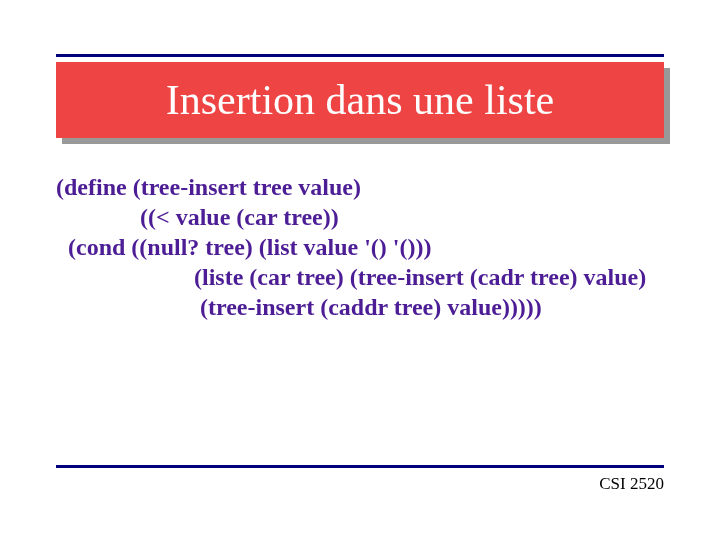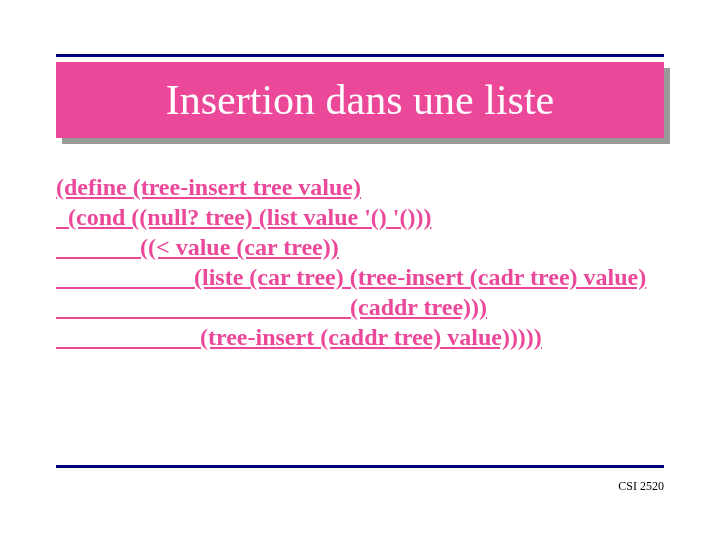--- a/index.html
+++ b/index.html
@@ -23,75 +23,73 @@
     right: 56px;
     top: 54px;
     border-top: 3px solid #00007a;
   }
   .title-box {
     position: absolute;
     left: 56px;
     right: 56px;
     top: 62px;
     height: 76px;
-    background: #ec4899;
+    background: #ef4444;
     box-shadow: 6px 6px 0 rgba(0,0,0,0.4);
     display: flex;
     align-items: center;
     justify-content: center;
   }
   .title-text {
     color: #ffffff;
     font-size: 42px;
     font-weight: 400;
   }
   .content {
     position: absolute;
     left: 56px;
     right: 56px;
     top: 172px;
     font-size: 24px;
     line-height: 1.25;
-    color: #ec4899;
-    text-decoration: underline;
+    color: #4c1d95;
   }
   .code-line { white-space: pre; }
   .bold { font-weight: bold; }
   .bottom-rule {
     position: absolute;
     left: 56px;
     right: 56px;
     bottom: 72px;
     border-top: 3px solid #00007a;
   }
   .footer {
     position: absolute;
     right: 56px;
     bottom: 46px;
-    font-size: 12px;
+    font-size: 17px;
     color: #000;
   }
 </style>
 </head>
 <body>
 
 <div class="slide">
 
   <div class="top-rule"></div>
 
   <div class="title-box">
     <span class="title-text">Insertion dans une liste</span>
   </div>
 
   <div class="content">
     <div class="code-line bold"><span>(define </span><span>(tree-insert tree value)</span></div>
+    <div class="code-line bold">              ((&lt; value (car tree))</div>
     <div class="code-line bold">  (cond ((null? tree) (list value '() '()))</div>
-    <div class="code-line bold">              ((&lt; value (car tree))</div>
     <div class="code-line bold">                       (liste (car tree) (tree-insert (cadr tree) value)</div>
-    <div class="code-line bold">                                                 (caddr tree)))</div>
     <div class="code-line bold">                        (tree-insert (caddr tree) value)))))</div>
   </div>
 
   <div class="bottom-rule"></div>
 
   <div class="footer">CSI 2520</div>
 
 </div>
 
 </body></html>

